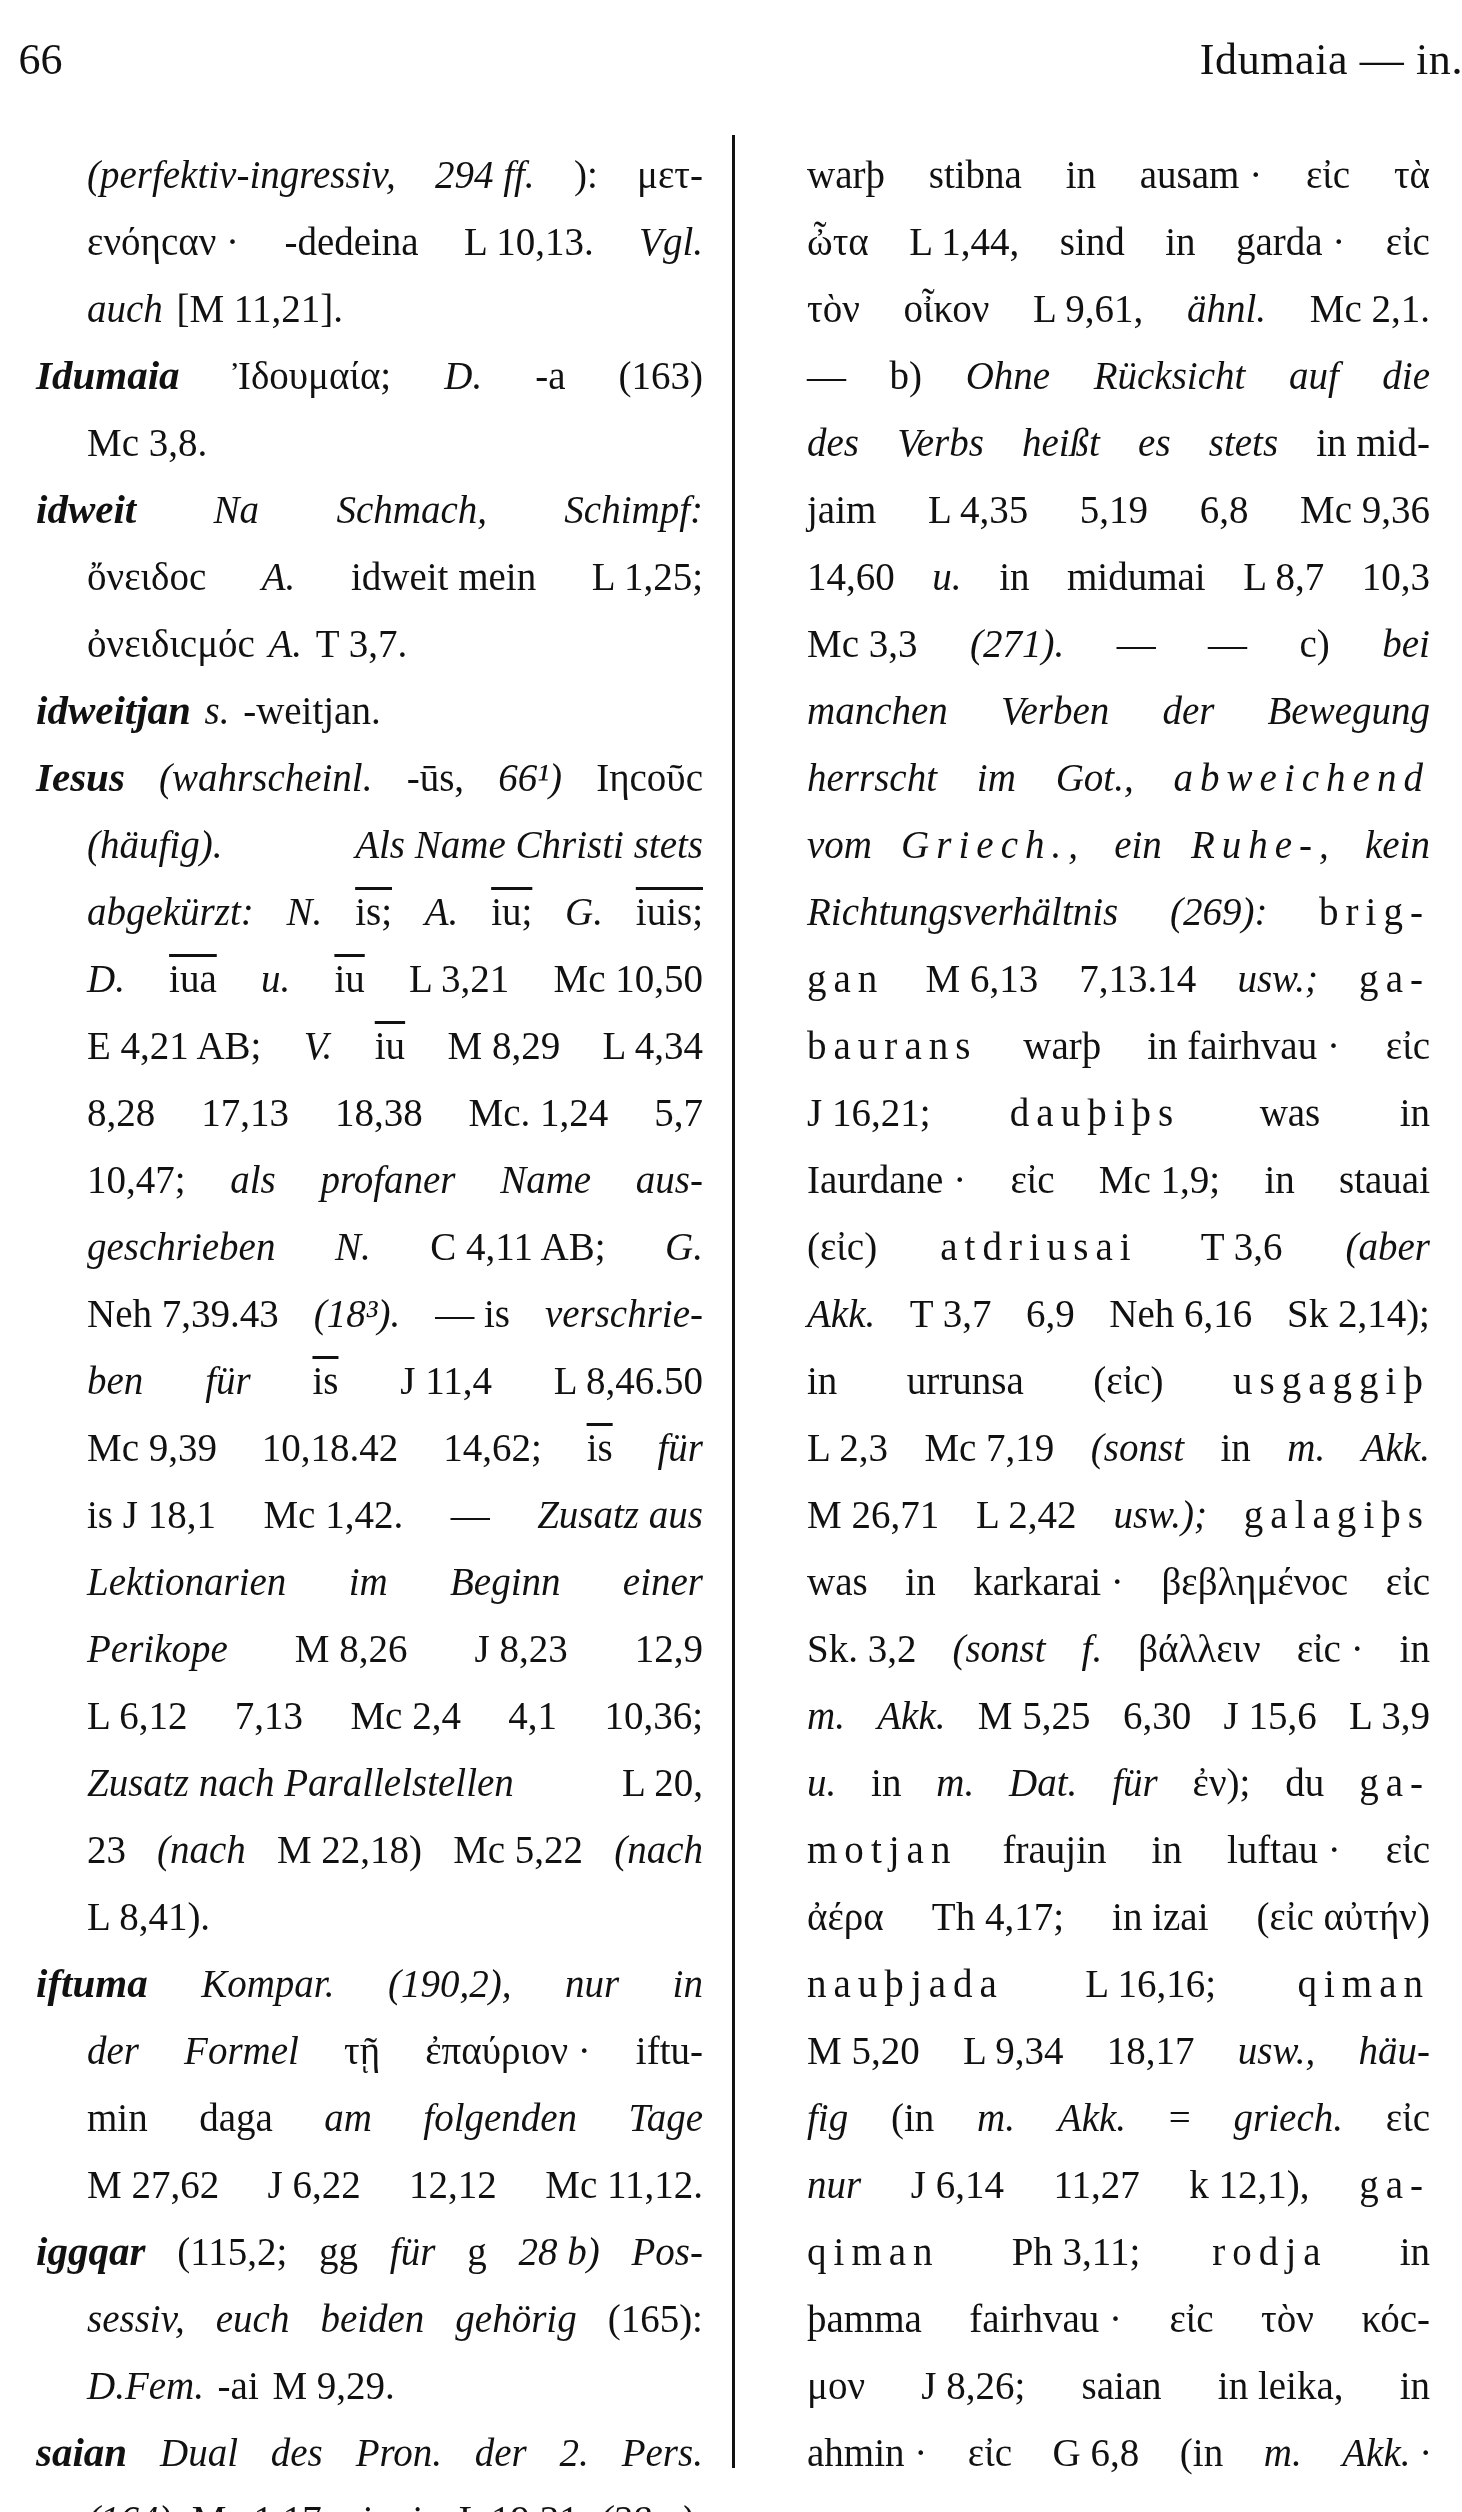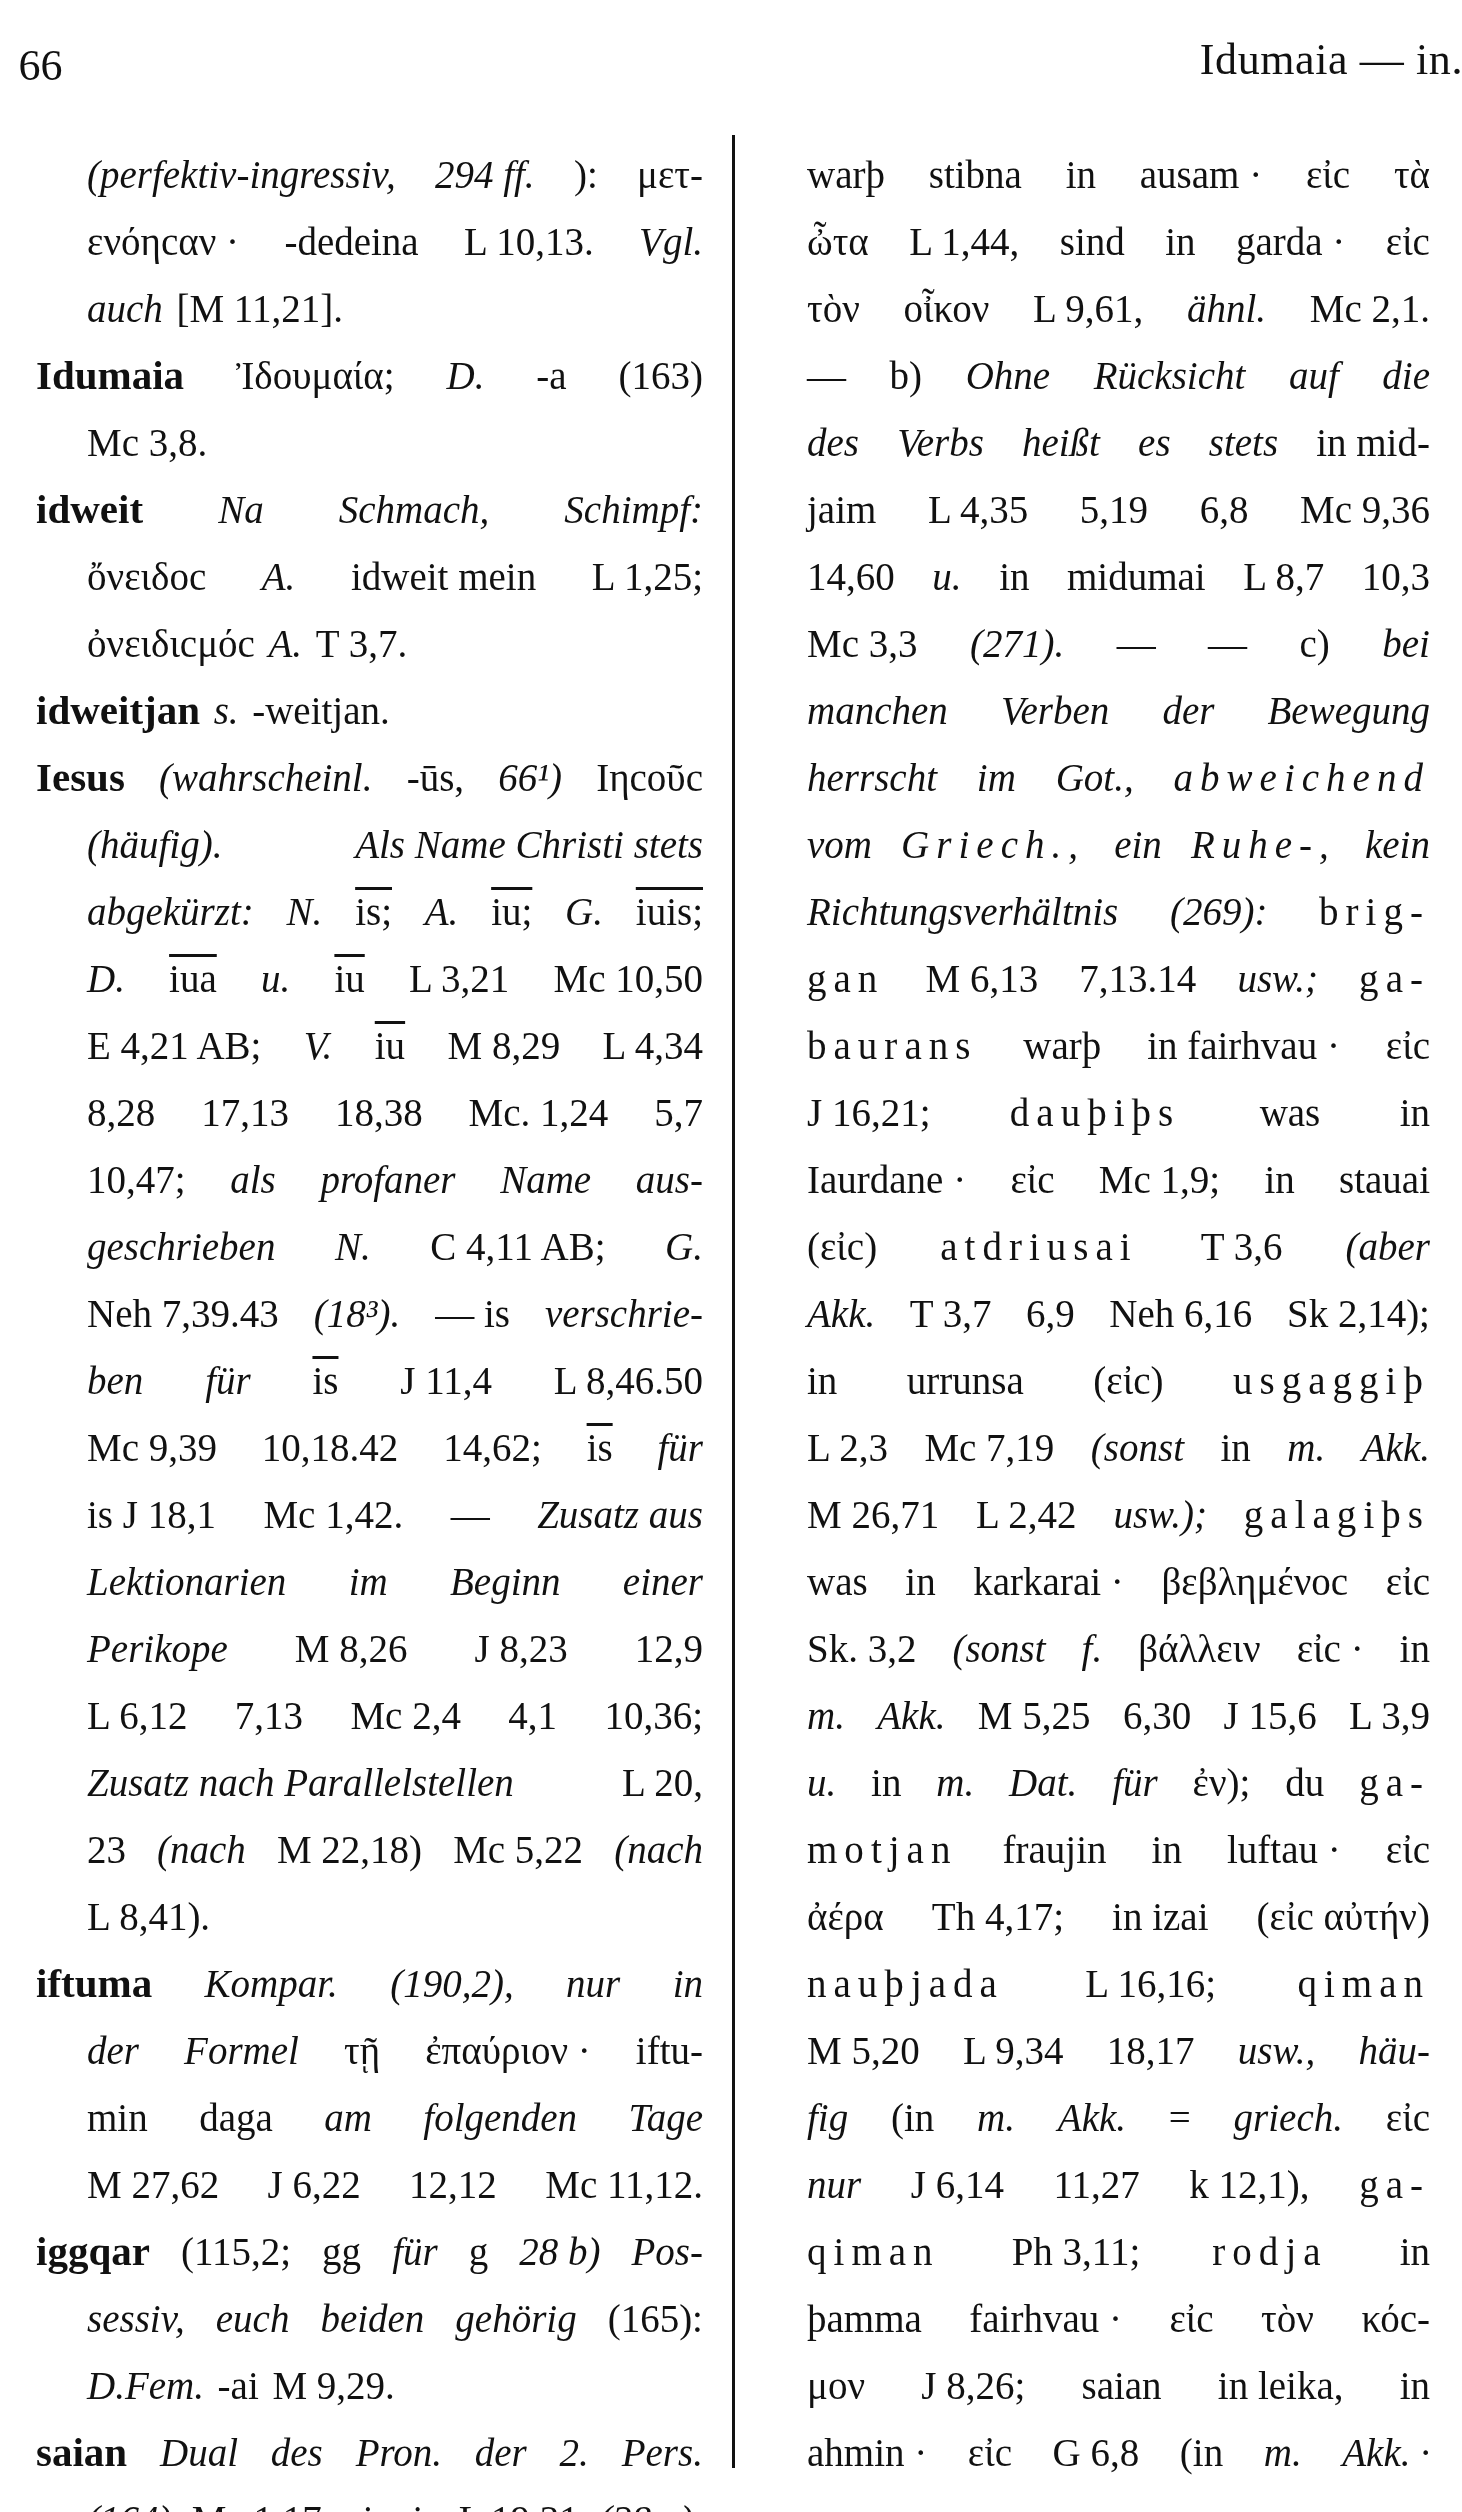--- a/index.html
+++ b/index.html
@@ -5,40 +5,40 @@
   html, body { margin:0; padding:0; background:#ffffff; }
   body {
     width:1463px; height:2512px; position:relative; overflow:hidden;
     font-family:"Liberation Serif","DejaVu Serif",serif;
     color:#111;
   }
   .header {
     position:absolute; top:34px; left:0; width:1463px; height:62px;
     font-size:44px;
   }
-  .page-num { position:absolute; left:18.5px; top:0;margin-top:6px; }
+  .page-num { position:absolute; left:18.5px; top:0; }
   .running-title { position:absolute; left:0; width:1463px; text-align:right; top:0; letter-spacing:0.6px; }
   .divider {
     position:absolute; left:732px; top:135px; width:3.1px; height:2333px;
     background:#111;
   }
   .col {
     position:absolute; top:141px;
     font-size:39px; line-height:67px;
   }
   .col.left { left:36px; width:667px; }
   .col.right { left:807px; width:623px; }
   .line {
     white-space:nowrap; display:flex; justify-content:space-between;
     height:67px; overflow:visible;
   }
   .line.indent { padding-left:51px; }
   .line.last { justify-content:flex-start; gap:0.35em; }
   .line span { white-space:pre; }
-  .hw { font-weight:bold; font-size:41px; }
+  .hw { font-weight:bold; font-size:41px;font-style:italic; }
   .it { font-style:italic; }
   .sp { letter-spacing:0.18em; }
   .ov { text-decoration:overline; }
 </style>
 </head>
 <body>
 
 <div class="header">
   <span class="page-num">66</span>
   <span class="running-title">Idumaia — in.</span>

